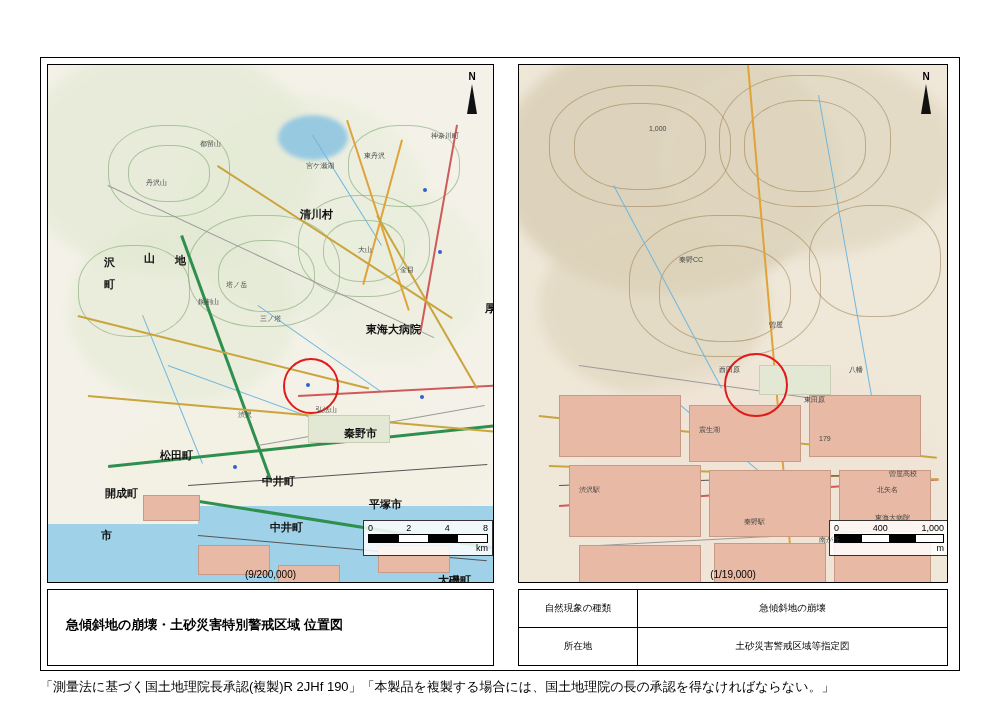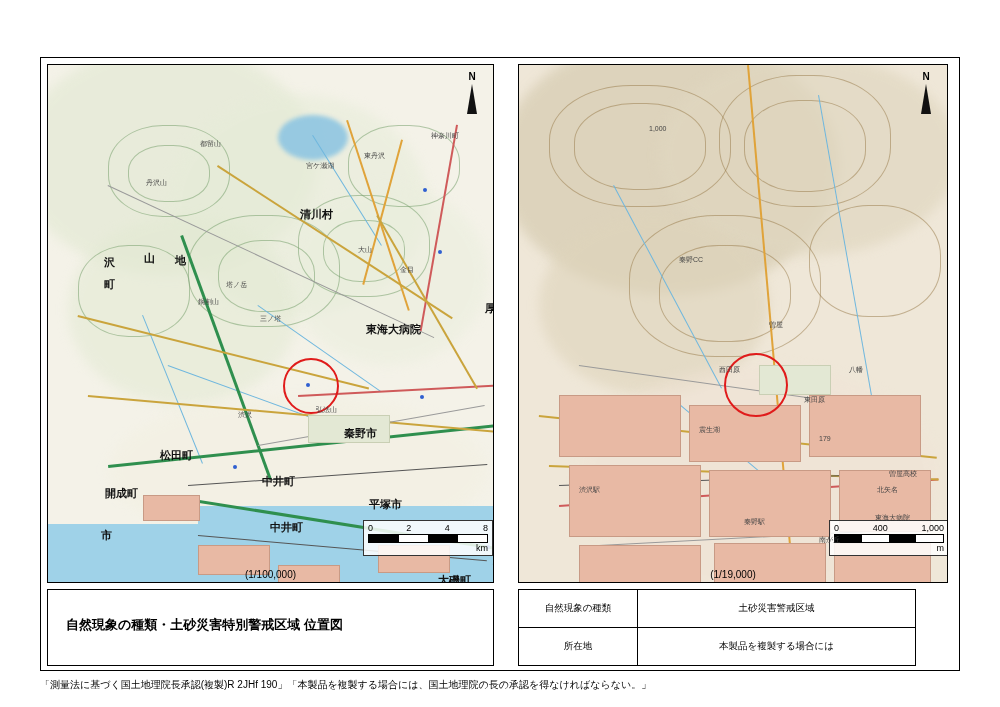--- a/index.html
+++ b/index.html
@@ -80,31 +80,31 @@
   
   .legend-box{
     position:absolute;left:6px;top:531px;width:447px;height:77px;
     border:1px solid #000;box-sizing:border-box;
   }
   .legend-title{
     position:absolute;left:18px;top:26px;font-size:13px;font-weight:bold;
   }
 
   .info-table{
-    position:absolute;left:477px;top:531px;width:398px;height:77px;
+    position:absolute;left:477px;top:531px;width:430px;height:77px;
     border-collapse:collapse;table-layout:fixed;
   }
   .info-table td{
     border:1px solid #000;font-size:9.5px;height:19px;padding:0 4px;
   }
   .info-table td.k{width:110px;text-align:center;}
   .info-table td.v{text-align:center;}
 
   .footnote{
-    position:absolute;left:40px;top:678px;font-size:10px;
+    position:absolute;left:40px;top:678px;font-size:13px;
   }
 </style>
 </head>
 <body>
 
 <div class="page">
 
 
   <div class="frame">
 
@@ -180,21 +180,21 @@
           </div>
           <div class="bar">
             <i style="background:#000;"></i>
               <i style="background:#fff;"></i>
               <i style="background:#000;"></i>
               <i style="background:#fff;"></i>
           </div>
           <div style="text-align:right;font-size:9px;">km</div>
         </div>
 
-        <div class="scale-caption">(1/100,000)</div>
+        <div class="scale-caption">(9/200,000)</div>
       </div>
       <div class="labels-left">
           <div class="lbl big" style="left: 252px; top: 142px;">清川村</div>
           <div class="lbl big" style="left: 318px; top: 257px;">東海大病院</div>
           <div class="lbl big" style="left: 437px; top: 236px;">厚木市</div>
           <div class="lbl big" style="left: 296px; top: 361px;">秦野市</div>
           <div class="lbl big" style="left: 112px; top: 383px; font-family: Liberation Serif, serif;">松田町</div>
           <div class="lbl big" style="left: 214px; top: 409px;">中井町</div>
           <div class="lbl big" style="left: 321px; top: 432px;">平塚市</div>
           <div class="lbl big" style="left: 222px; top: 455px;">中井町</div>
@@ -296,32 +296,32 @@
           <div class="lbl gray" style="left: 300px; top: 470px;">南が丘</div>
           <div class="lbl gray" style="left: 370px; top: 404px;">曽屋高校</div>
           <div class="lbl gray" style="left: 225px; top: 452px;">秦野駅</div>
           <div class="lbl gray" style="left: 60px; top: 420px;">渋沢駅</div>
           <div class="lbl gray" style="left: 300px; top: 370px;">179</div>
           <div class="lbl gray" style="left: 130px; top: 60px;">1,000</div>
         </div>
     </div>
 
     <div class="legend-box">
-      <div class="legend-title">自然現象の種類・土砂災害特別警戒区域 位置図</div>
+      <div class="legend-title">急傾斜地の崩壊・土砂災害特別警戒区域 位置図</div>
     </div>
 
     <table class="info-table">
       <tbody>
           <tr>
             <td class="k">自然現象の種類</td>
-            <td class="v">土砂災害警戒区域</td>
+            <td class="v">急傾斜地の崩壊</td>
           </tr>
           <tr>
             <td class="k">所在地</td>
-            <td class="v">本製品を複製する場合には</td>
+            <td class="v">土砂災害警戒区域等指定図</td>
           </tr>
         </tbody>
     </table>
 
   </div>
 
   <div class="footnote">「測量法に基づく国土地理院長承認(複製)R 2JHf 190」「本製品を複製する場合には、国土地理院の長の承認を得なければならない。」</div>
 </div>
 
 </body></html>

